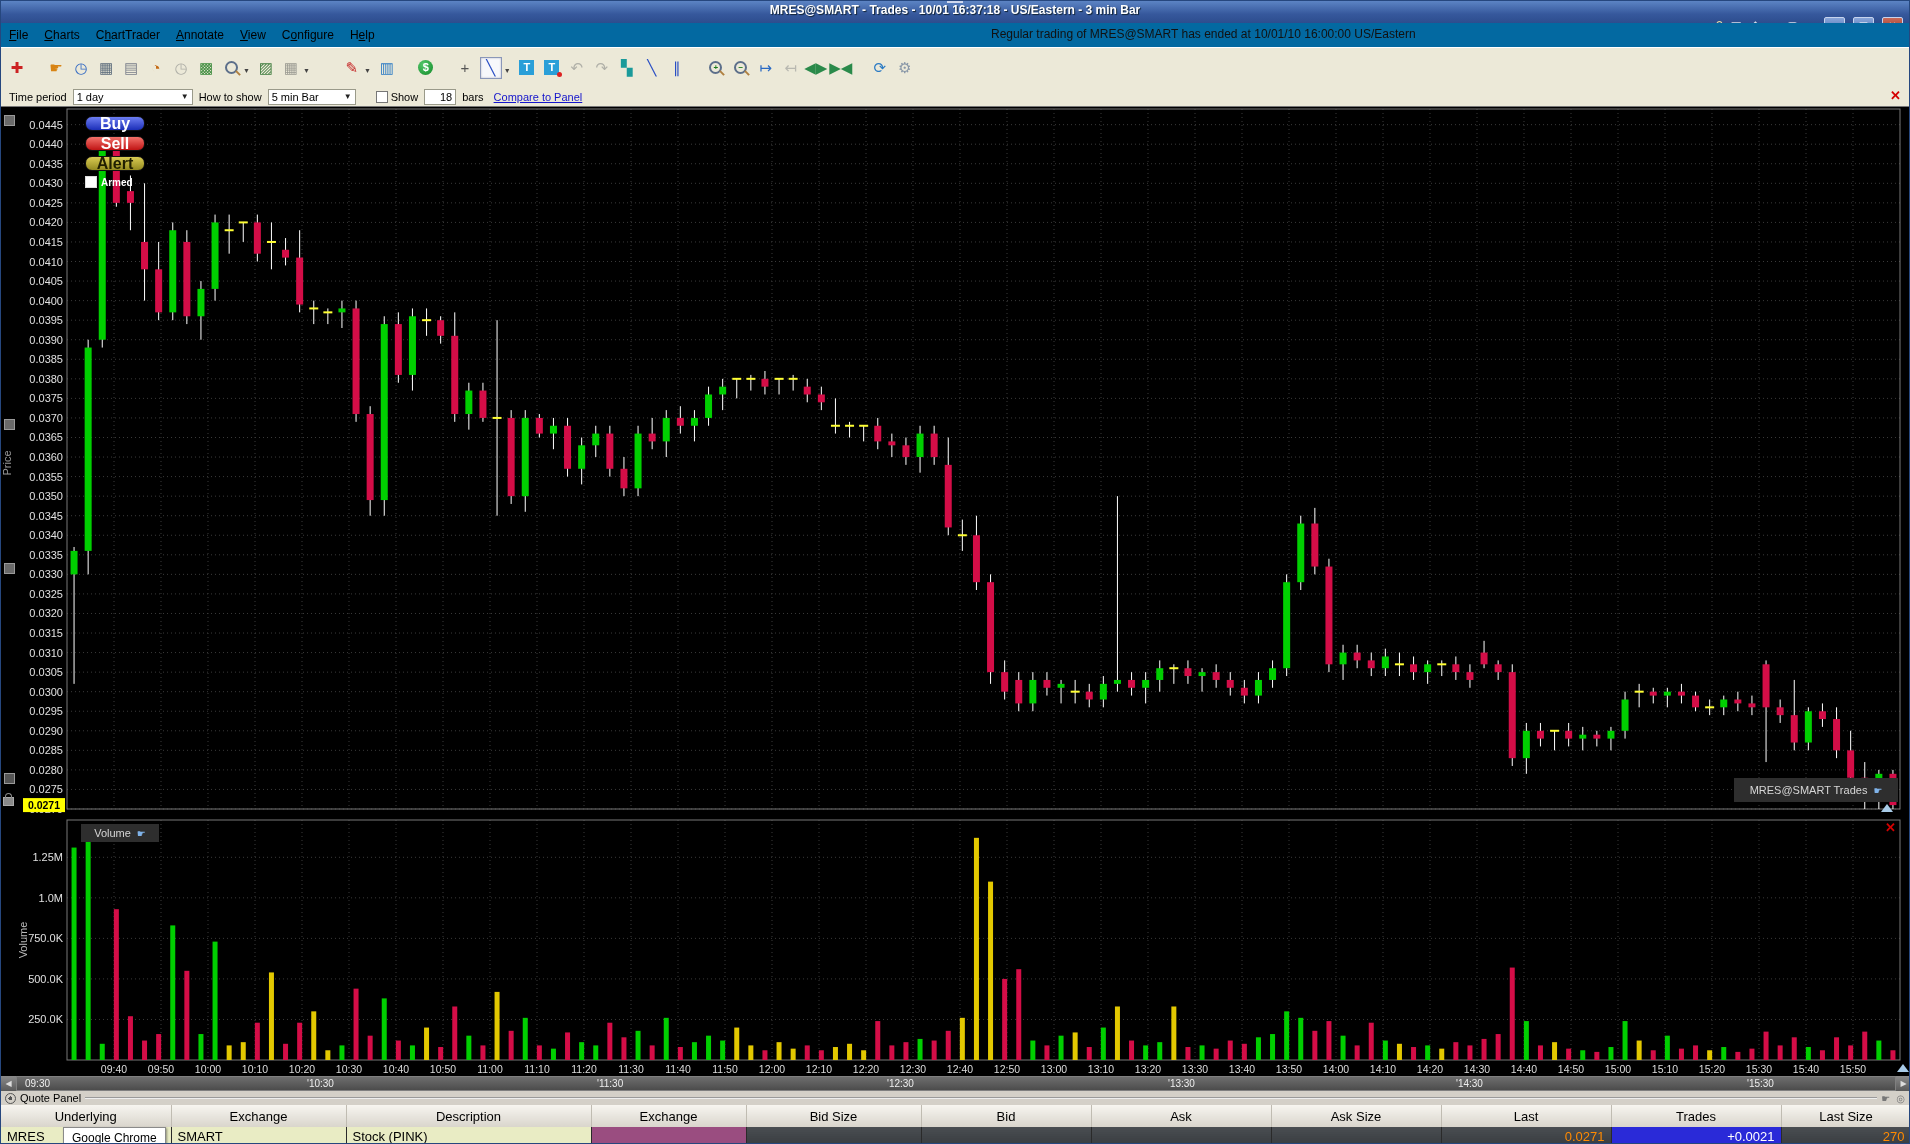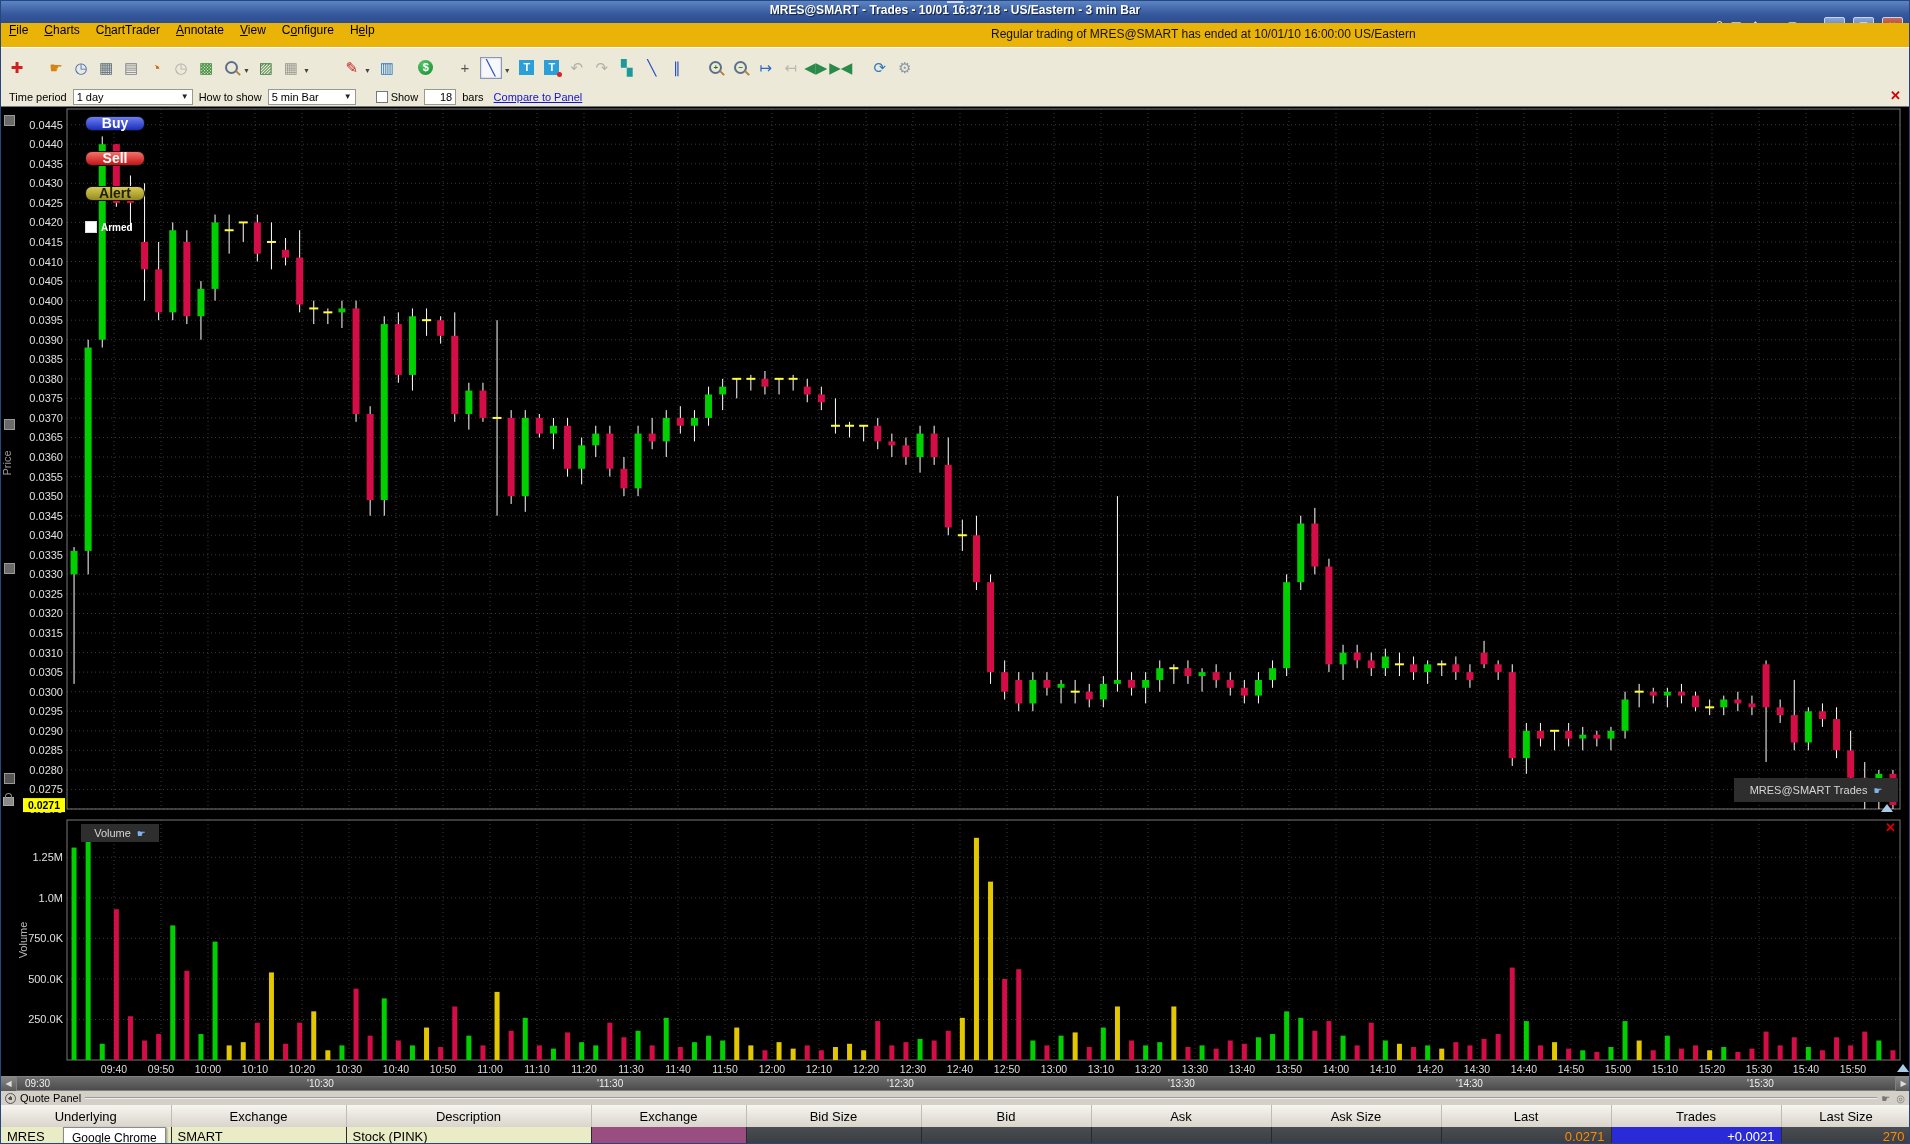--- a/index.html
+++ b/index.html
@@ -12,22 +12,22 @@
   #titletext{font-size:12px;font-weight:bold;text-shadow:1px 1px 1px #123;}
   #tbicons{margin-left:auto;display:flex;align-items:center;gap:8px;padding-right:6px;}
   .tbico{font-size:12px;color:#e8d9a0;cursor:default;line-height:14px;}
   .tbico.sil{color:#d9dde8;}
   .pin{width:5px;height:5px;border-radius:50%;background:#e0c46a;position:relative;display:inline-block;}
   .pin::after{content:"";position:absolute;left:2px;top:4px;width:1px;height:7px;background:#e0c46a;}
   .winbtn{width:19px;height:15px;display:inline-flex;align-items:center;justify-content:center;
     font-size:10px;color:#fff;background:linear-gradient(#89a6d9,#4a6db1);border:1px solid #c7d4ee;border-radius:2px;}
   .winbtn.close{background:linear-gradient(#c86a5a,#9c2f1e);}
   
-  #menubar{position:absolute;left:0;top:22px;width:100%;height:24px;background:#eab308;
-    border-bottom:1px solid #3b82f6;display:flex;color:#000;font-size:12px;}
+  #menubar{position:absolute;left:0;top:22px;width:100%;height:24px;background:#0369a1;
+    border-bottom:1px solid #3b82f6;display:flex;align-items:center;color:#000;font-size:12px;}
   .menuitem{padding:3px 8px;cursor:default;}
   .menuitem u{text-decoration:underline;}
   #statusmsg{position:absolute;left:990px;top:4px;font-size:12px;color:#111;}
   
   #toolbar{position:absolute;left:0;top:46px;width:100%;height:40px;background:#ece9d8;
     border-top:1px solid #fff;display:flex;align-items:center;padding-left:6px;box-sizing:border-box;}
   .ticon{display:inline-flex;align-items:center;justify-content:center;width:20px;height:20px;
     font-size:15px;margin-right:5px;cursor:default;position:relative;}
   .ticon.sel{border:1px solid #8a97b8;background:#f7f8fb;box-shadow:inset 0 0 2px #aab;}
   .dd{font-size:7px;color:#444;margin:6px 6px 0 -3px;}
@@ -47,22 +47,22 @@
   .fieldarrow{font-size:8px;margin-left:14px;color:#222;}
   .chk{width:10px;height:10px;border:1px solid #777;background:#fff;display:inline-block;margin-right:3px;}
   #comparelink{color:#1414cc;text-decoration:underline;margin-left:10px;}
   .redx{color:#d40000;font-weight:bold;font-size:13px;line-height:12px;}
   #subbar .redx{position:absolute;right:8px;top:3px;}
   
   #chartArea{position:absolute;left:0;top:105px;width:1910px;height:985px;background:#000;border-top:1px solid #777;}
   #chartSvg{position:absolute;left:0;top:0;}
   #chartSvg text{font-family:"Liberation Sans",sans-serif;}
   #ctbtns{position:absolute;left:84px;top:9px;width:70px;}
-  .pill{width:58px;height:13px;border-radius:7px;text-align:center;font-size:14px;font-weight:bold;
-    color:#fff;line-height:13px;margin-bottom:20px;border:1px solid #111;}
+  .pill{width:58px;height:13px;border-radius:7px;text-align:center;font-size:16px;font-weight:bold;
+    color:#fff;line-height:13px;margin-bottom:5px;border:1px solid #111;}
   #buyBtn{background:linear-gradient(#6d7ef2,#1b2eb8);}
   #sellBtn{background:linear-gradient(#f4716a,#c01414);}
   #alertBtn{background:linear-gradient(#d9cb52,#948a20);color:#201f00;}
   #armedRow{display:flex;align-items:center;color:#fff;font-size:10px;font-weight:bold;margin-top:3px;}
   #armedRow .chk{background:#fff;border:1px solid #ddd;margin-right:4px;}
   .paneltag{position:absolute;background:#2e2e2e;color:#d6d6d6;font-size:11px;display:flex;
     align-items:center;justify-content:center;gap:6px;}
   #seriesTag{left:1733px;top:671px;width:164px;height:24px;}
   #volTag{left:80px;top:717px;width:78px;height:18px;}
   .wrenchico{color:#7fb2e8;font-size:10px;}

